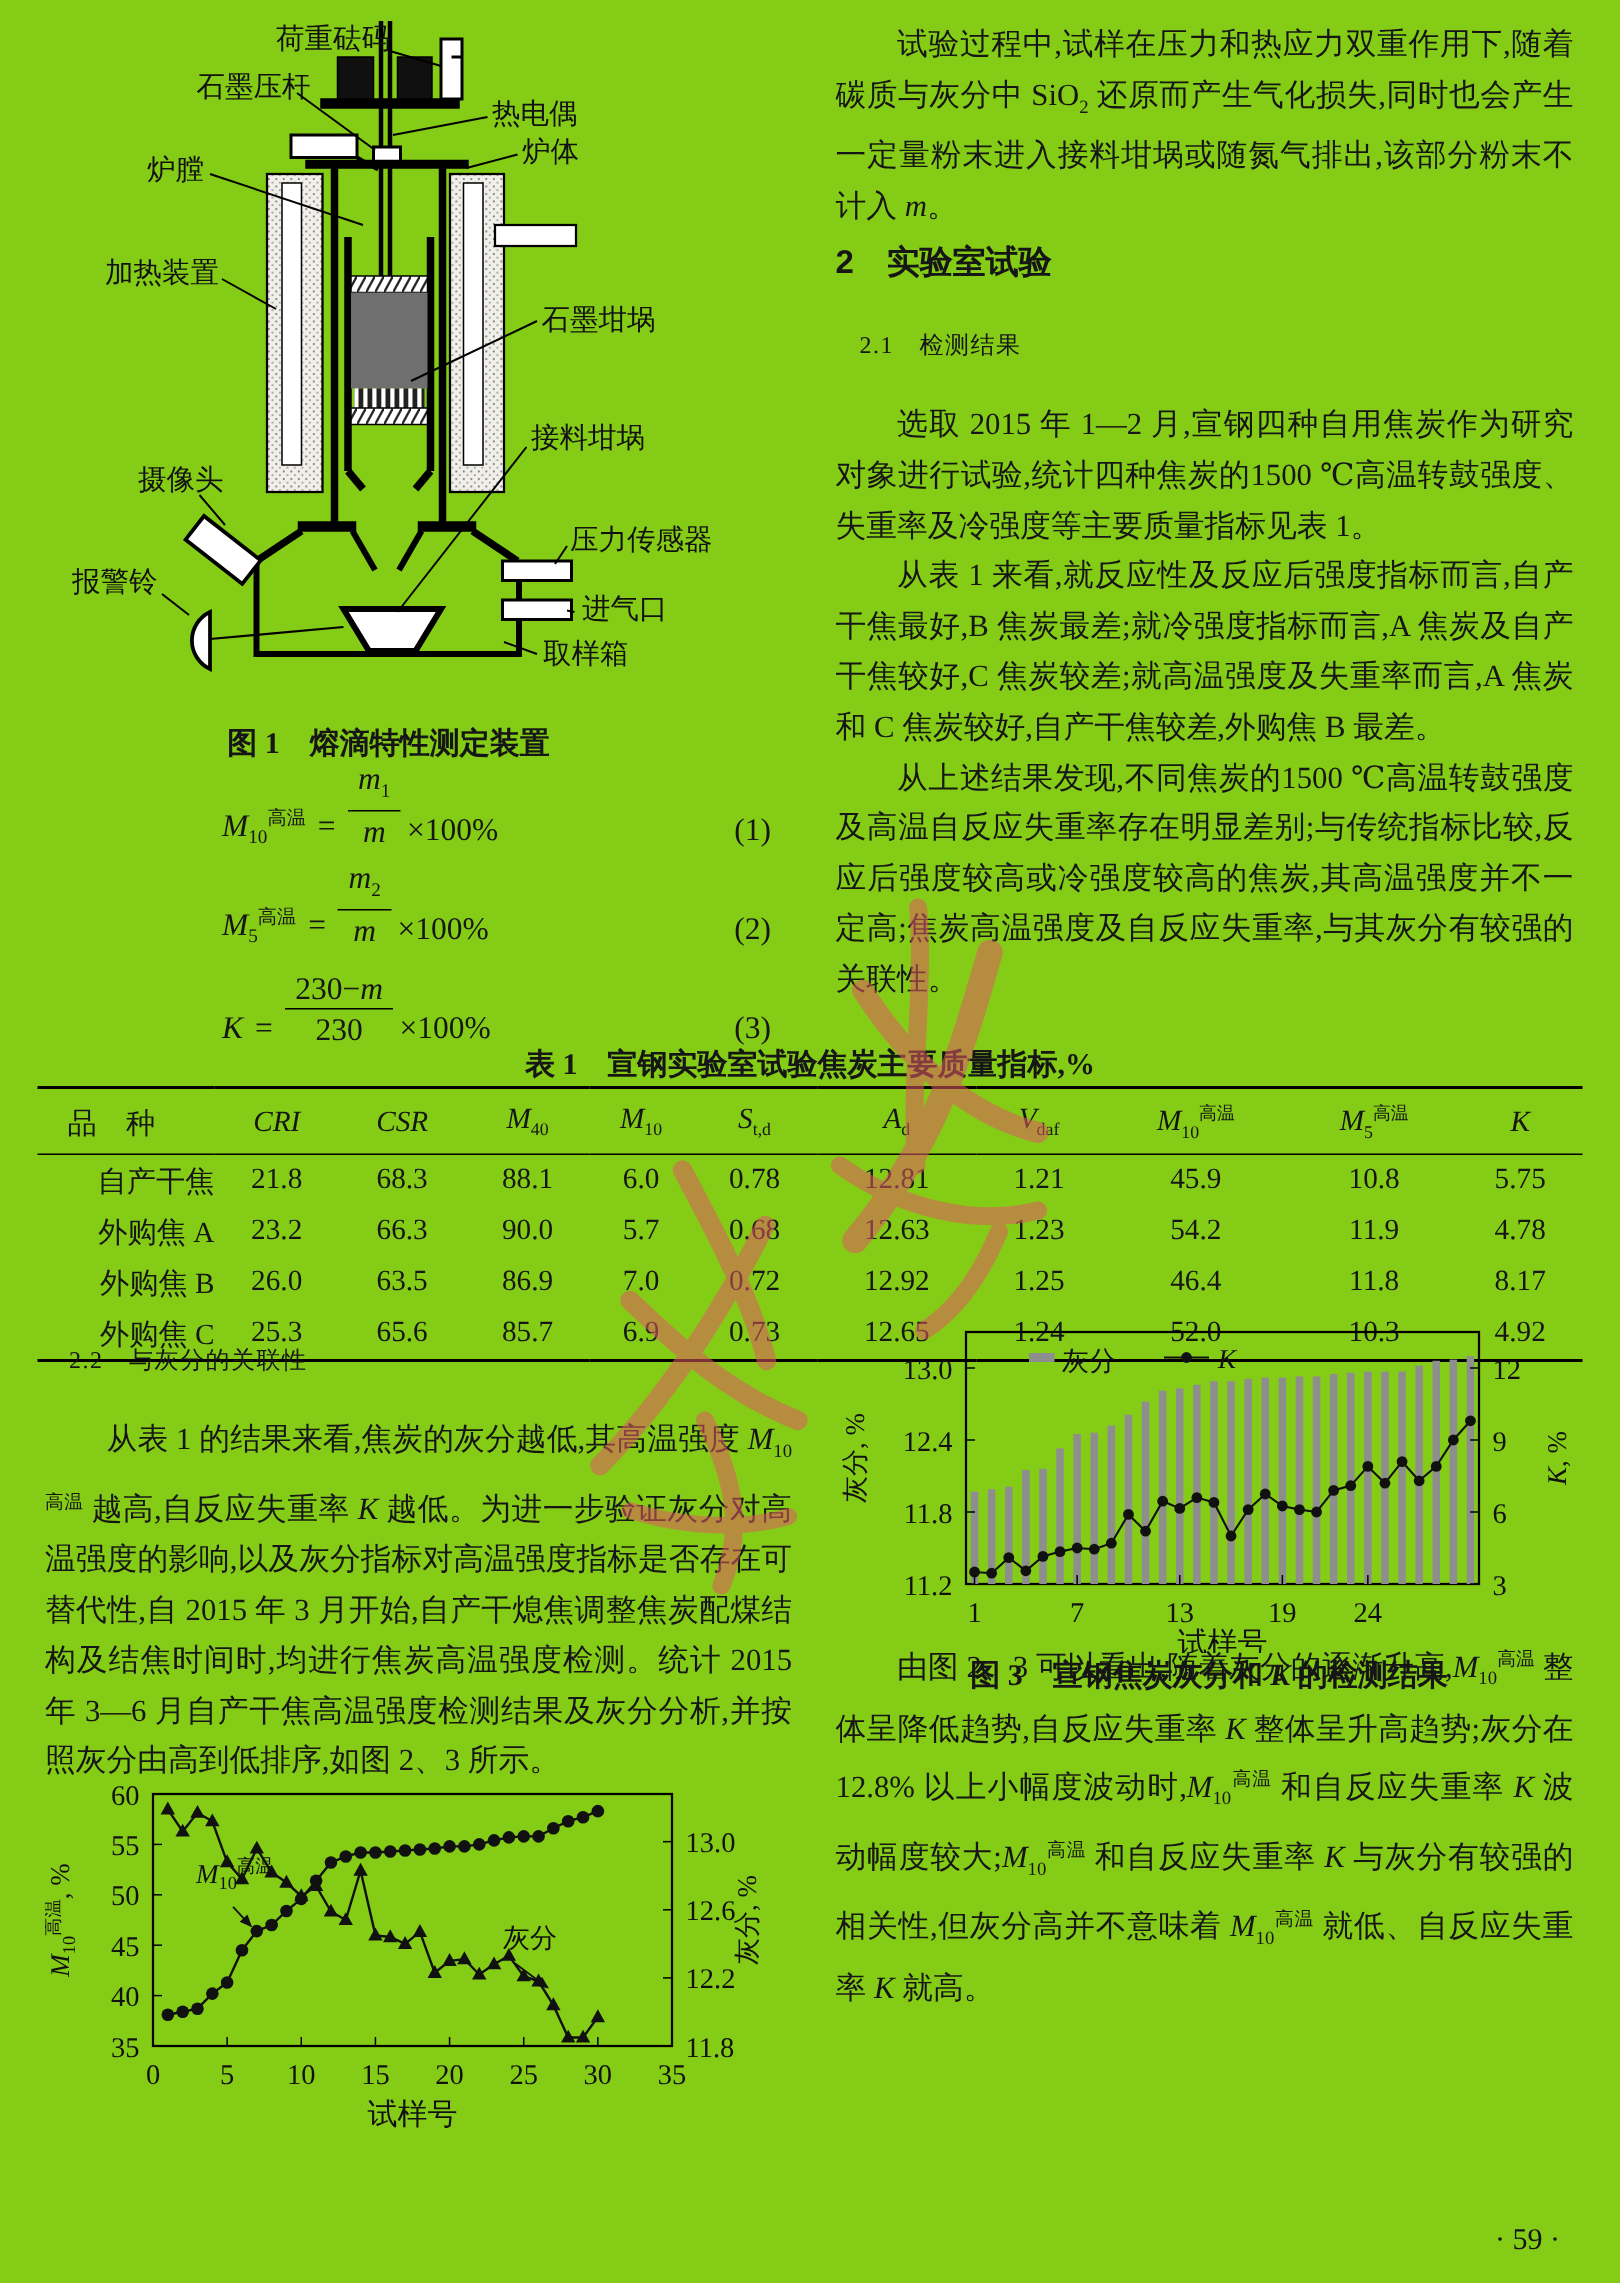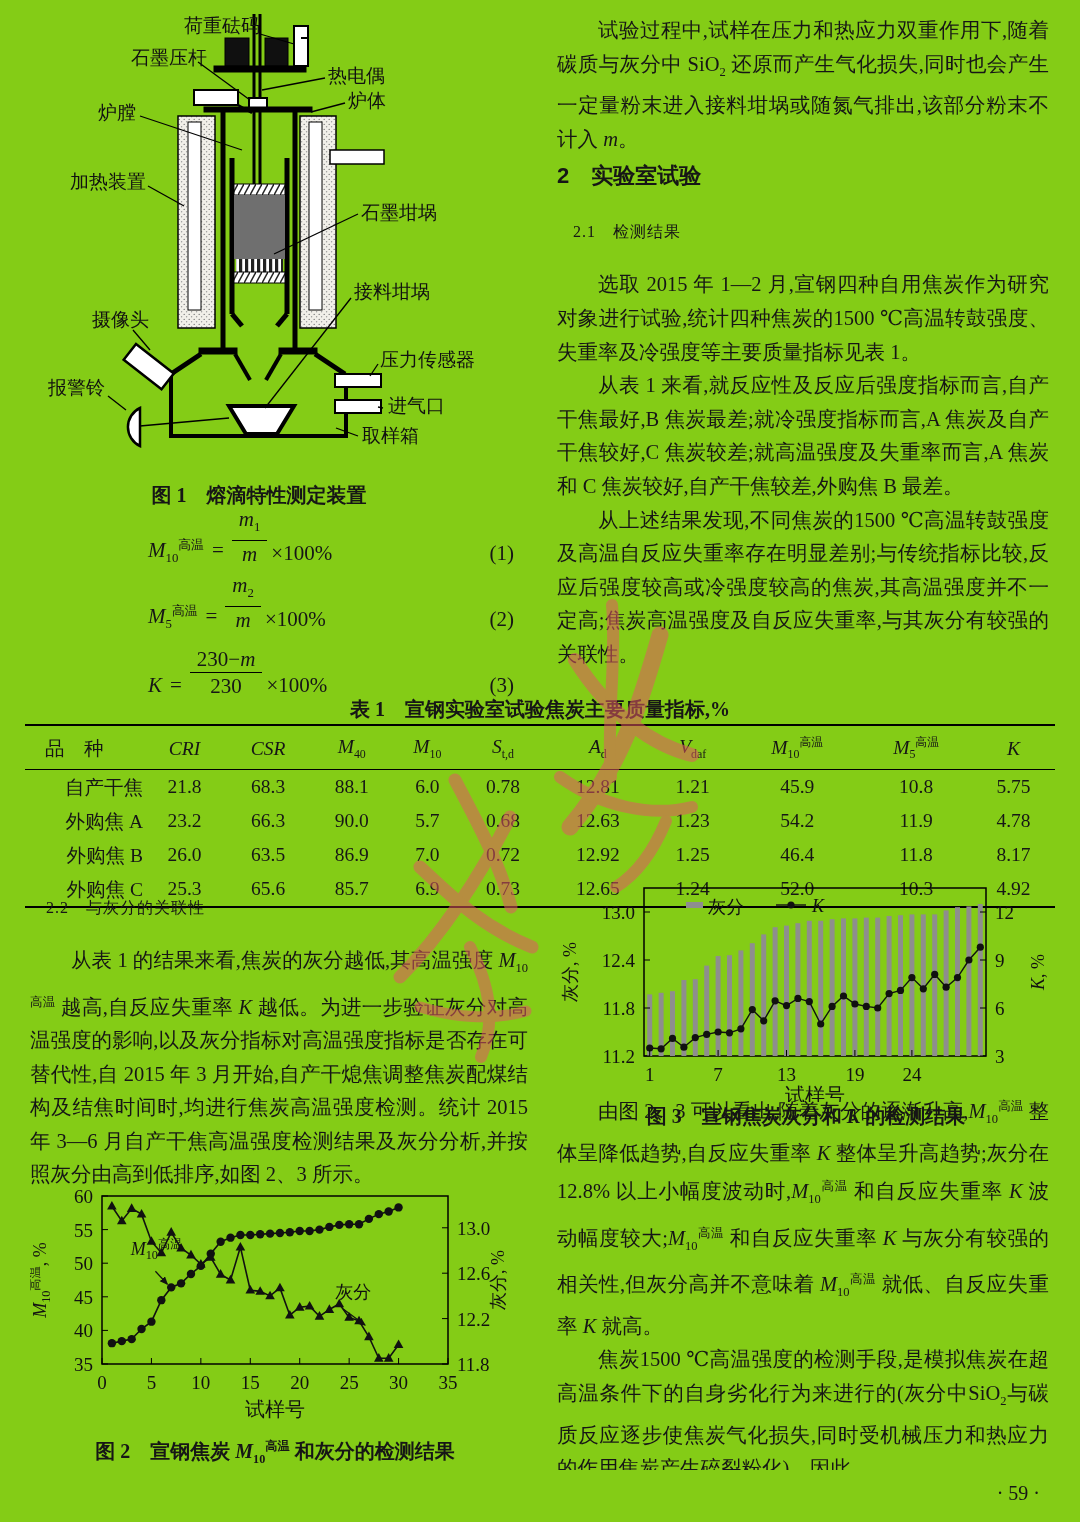--- a/index.html
+++ b/index.html
@@ -375,21 +375,20 @@
       <polygon points="358.6857142857143,173.12432432432445 363.4857142857143,181.72432432432444 353.8857142857143,181.72432432432444" fill="#111"></polygon>
       <polygon points="368.57142857142856,159.5027027027027 373.37142857142857,168.1027027027027 363.77142857142854,168.1027027027027" fill="#111"></polygon>
       <text x="100.66857142857143" y="75.13599999999998" font-size="18" text-anchor="start" fill="#111" font-family="Liberation Serif, DejaVu Serif, serif"><tspan font-style="italic">M</tspan><tspan dy="4" font-size="68%">10</tspan><tspan dy="-11" font-size="68%">高温</tspan></text>
       <line x1="125.38285714285715" y1="91.26400000000001" x2="137.24571428571429" y2="104.03200000000001" stroke="#111" stroke-width="1.2" marker-end="url(#arr2)"></line>
       <text x="305.3028571428572" y="118.14400000000002" font-size="18" text-anchor="start" fill="#111" font-family="Liberation Serif, DejaVu Serif, serif"><tspan>灰分</tspan></text>
       <line x1="313.21142857142854" y1="128.896" x2="334.96" y2="145.02400000000003" stroke="#111" stroke-width="1.2" marker-end="url(#arr2)"></line>
       <text x="245" y="236" font-size="20" text-anchor="middle" fill="#111" font-family="Liberation Serif, DejaVu Serif, serif"><tspan>试样号</tspan></text>
       <text x="16" y="100" font-size="18" text-anchor="middle" fill="#111" font-family="Liberation Serif, DejaVu Serif, serif" transform="rotate(-90 16 100)"><tspan font-style="italic">M</tspan><tspan dy="4" font-size="68%">10</tspan><tspan dy="-11" font-size="68%">高温</tspan><tspan dy="7">, %</tspan></text>
       <text x="474" y="100" font-size="18" text-anchor="middle" fill="#111" font-family="Liberation Serif, DejaVu Serif, serif" transform="rotate(-90 474 100)"><tspan>灰分, %</tspan></text>
     </svg>
-  <div class="abs caption" style="left:30px;top:1438px;width:490px;">图 2　宣钢焦炭 <i>M</i><sub>10</sub><sup>高温</sup> 和灰分的检测结果</div>
 
   <svg class="abs" id="fig3svg" style="left:556px;top:880px;" width="500" height="222" viewBox="0 0 500 222">
       <rect x="88" y="8" width="342" height="168" fill="none" stroke="#000" stroke-width="1.5"></rect>
       <rect x="91.2" y="114.39999999999992" width="5" height="61.60000000000008" fill="#8e8e8e" stroke="none"></rect>
       <rect x="102.6" y="112.79999999999998" width="5" height="63.20000000000002" fill="#8e8e8e" stroke="none"></rect>
       <rect x="114" y="111.2" width="5" height="64.8" fill="#8e8e8e" stroke="none"></rect>
       <rect x="125.4" y="99.99999999999996" width="5" height="76.00000000000004" fill="#8e8e8e" stroke="none"></rect>
       <rect x="136.8" y="99.19999999999999" width="5" height="76.80000000000001" fill="#8e8e8e" stroke="none"></rect>
       <rect x="148.2" y="85.60000000000001" width="5" height="90.39999999999999" fill="#8e8e8e" stroke="none"></rect>
       <rect x="159.60000000000002" y="76.00000000000007" width="5" height="99.99999999999993" fill="#8e8e8e" stroke="none"></rect>
@@ -479,21 +478,20 @@
       <circle cx="235" cy="25" r="3.6" fill="#111"></circle>
       <text x="256" y="32" font-size="18" text-anchor="start" fill="#111" font-family="Liberation Serif, DejaVu Serif, serif"><tspan font-style="italic">K</tspan></text>
       <text x="259" y="222" font-size="20" text-anchor="middle" fill="#111" font-family="Liberation Serif, DejaVu Serif, serif"><tspan>试样号</tspan></text>
       <text x="20" y="92" font-size="18" text-anchor="middle" fill="#111" font-family="Liberation Serif, DejaVu Serif, serif" transform="rotate(-90 20 92)"><tspan>灰分, %</tspan></text>
       <text x="488" y="92" font-size="18" text-anchor="middle" fill="#111" font-family="Liberation Serif, DejaVu Serif, serif" transform="rotate(-90 488 92)"><tspan font-style="italic">K</tspan><tspan>, %</tspan></text>
     </svg>
   <div class="abs caption" style="left:556px;top:1103px;width:500px;">图 3　宣钢焦炭灰分和 <i>K</i> 的检测结果</div>
 
   <div class="abs" style="left:557px;top:1090px;width:492px;height:380px;overflow:hidden;">
     <p class="para">由图 2、3 可以看出,随着灰分的逐渐升高,<i>M</i><sub>10</sub><sup>高温</sup> 整体呈降低趋势,自反应失重率 <i>K</i> 整体呈升高趋势;灰分在12.8% 以上小幅度波动时,<i>M</i><sub>10</sub><sup>高温</sup> 和自反应失重率 <i>K</i> 波动幅度较大;<i>M</i><sub>10</sub><sup>高温</sup> 和自反应失重率 <i>K</i> 与灰分有较强的相关性,但灰分高并不意味着 <i>M</i><sub>10</sub><sup>高温</sup> 就低、自反应失重率 <i>K</i> 就高。</p>
-    <p class="para">焦炭1500 ℃高温强度的检测手段,是模拟焦炭在超高温条件下的自身劣化行为来进行的(灰分中SiO<sub>2</sub>与碳质反应逐步使焦炭气化损失,同时受机械压力和热应力的作用焦炭产生碎裂粉化)。因此,</p>
   </div>
 
   <div class="abs pagenum" style="left:880px;top:1482px;width:160px;">· 59 ·</div>
 
   <svg class="abs wm" style="left:360px;top:565px;" width="340" height="520" viewBox="0 0 340 520">
     <g fill="none" stroke="#e05a62" stroke-linecap="round">
       <path d="M300,70 C280,140 262,200 210,262" stroke-width="17"></path>
       <path d="M215,95 C250,150 292,180 332,190" stroke-width="14"></path>
       <path d="M252,40 C257,92 246,160 251,212" stroke-width="12"></path>
       <path d="M200,212 C242,242 292,252 332,242" stroke-width="12"></path>

